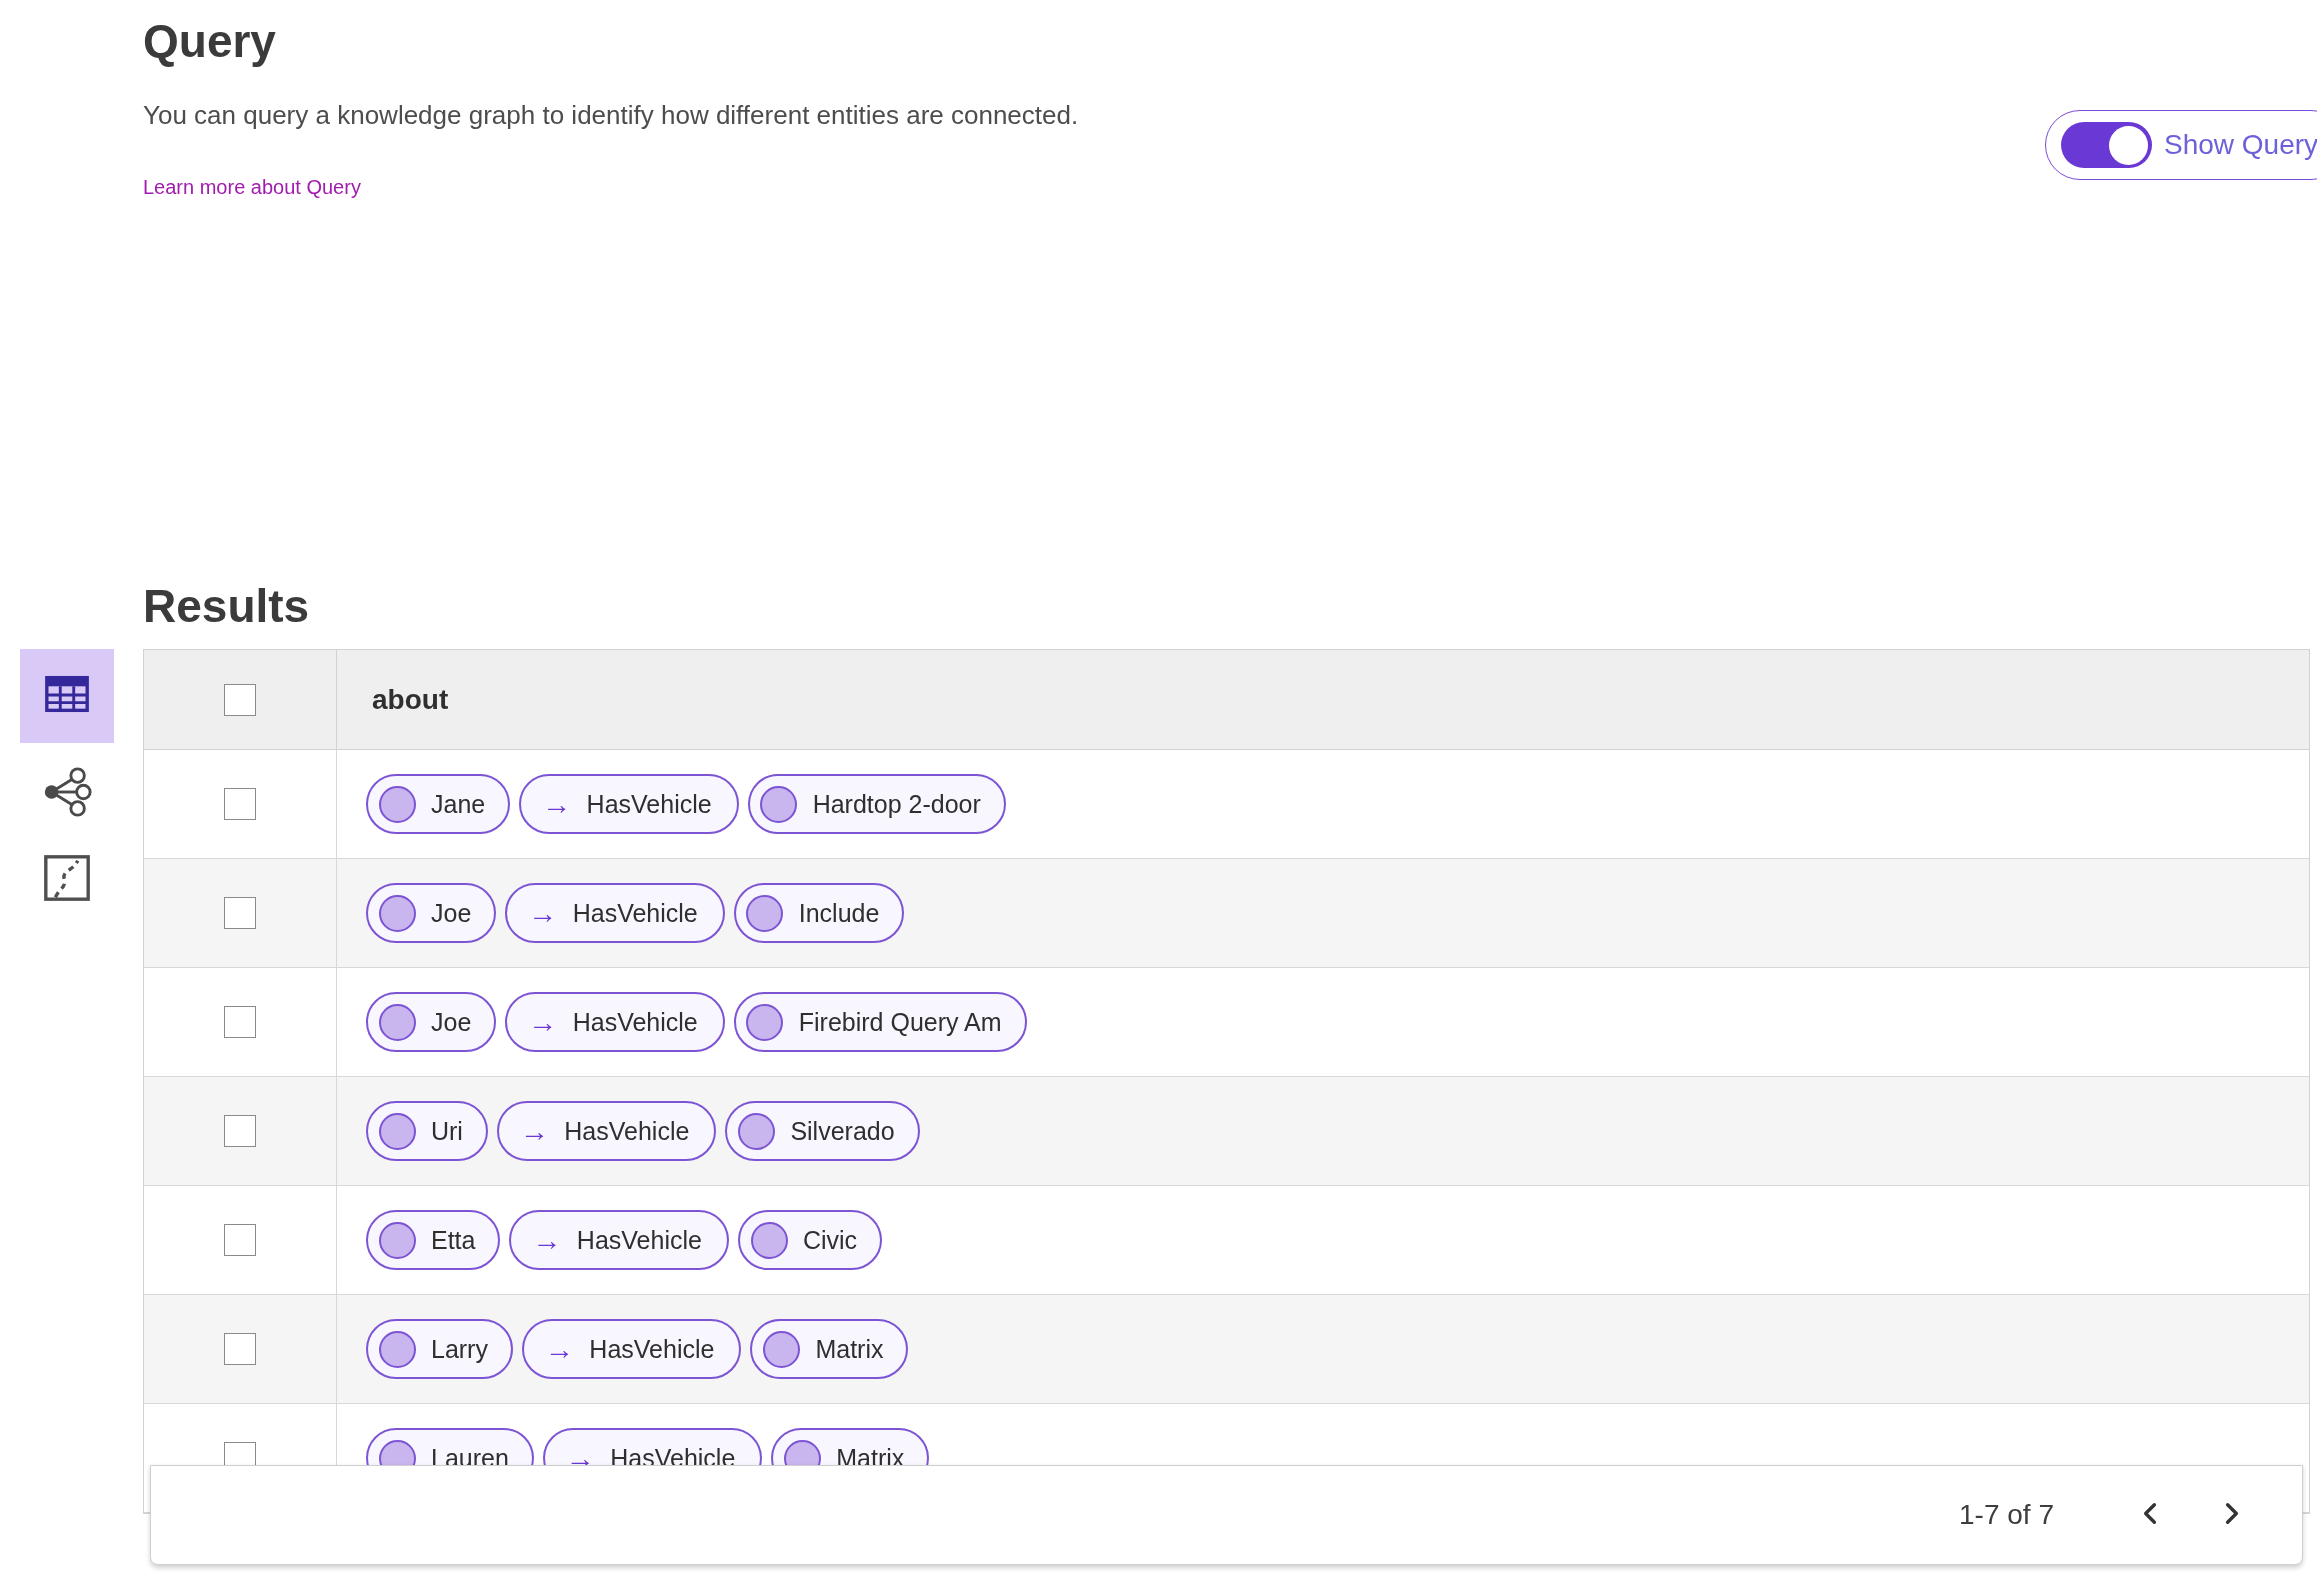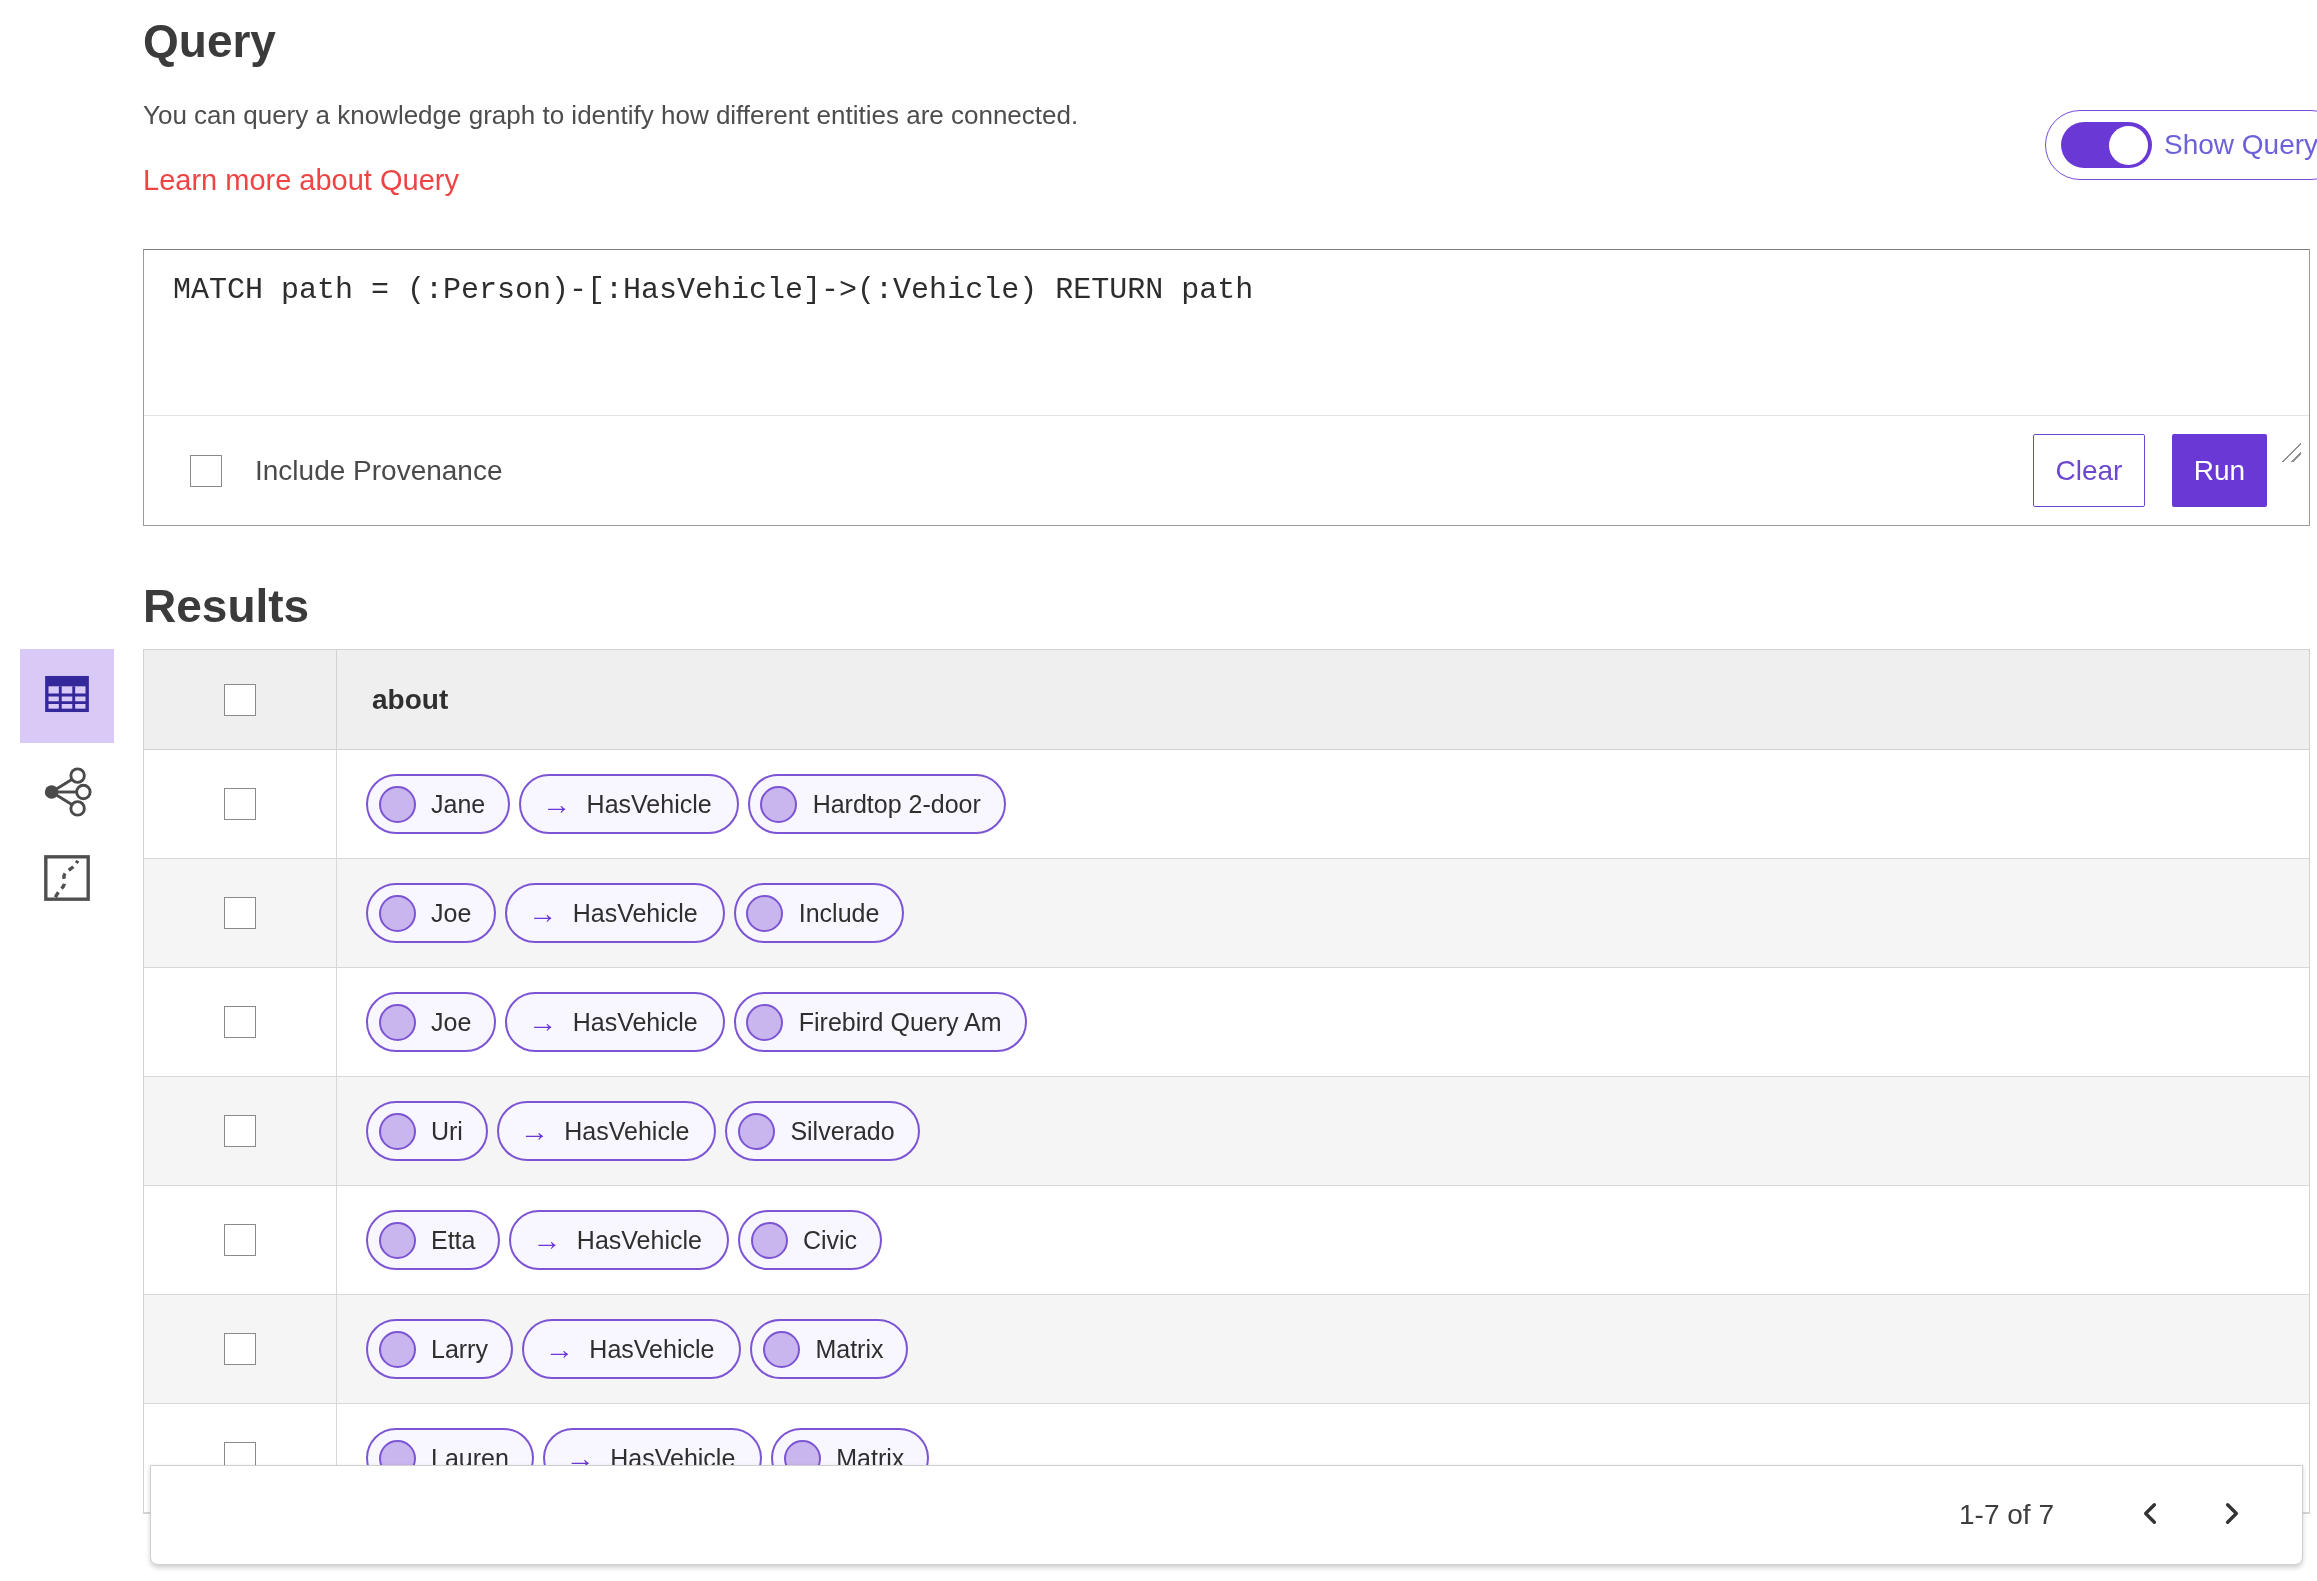--- a/index.html
+++ b/index.html
@@ -2,21 +2,21 @@
 <html><head>
 <meta charset="utf-8">
 <style>
   * { margin:0; padding:0; box-sizing:border-box; }
   html,body { width:2317px; height:1582px; background:#ffffff; font-family:"Liberation Sans", sans-serif; }
   #app { position:relative; width:2317px; height:1576px; overflow:hidden; background:#fff; }
 
   
   .page-title { position:absolute; left:143px; top:13.5px; font-size:46px; font-weight:700; color:#3b3b3b; }
   .page-desc  { position:absolute; left:143px; top:100px; font-size:26px; color:#4d4d4d; }
-  .learn-link { position:absolute; left:143px; top:164px; font-size:29px; color:#ef4444; cursor:pointer; }
+  .learn-link { position:absolute; left:143px; top:176px; font-size:20px; color:#a21caf; cursor:pointer; }
 
   .show-query { position:absolute; left:2045px; top:110px; height:70px; padding:0 27px 0 15.4px;
                 border:1.9px solid #7a4bd9; border-radius:35px; display:flex; align-items:center; background:#fff; cursor:pointer; }
   .toggle-track { width:91px; height:46px; background:#6a38d4; border-radius:23px; position:relative; flex:none; }
   .toggle-knob  { position:absolute; top:3.9px; right:4.8px; width:39px; height:39px; background:#fff; border-radius:50%; }
   .show-query-label { margin-left:11.6px; font-size:28px; color:#6c61da; white-space:nowrap; }
 
   
   .query-panel { position:absolute; left:143px; top:249px; width:2167px; height:277px;
                  border:1.9px solid #9a9a9a; border-top-color:#7d7d7d; background:#fff; display:flex; flex-direction:column; }
@@ -77,31 +77,20 @@
   <p class="page-desc">You can query a knowledge graph to identify how different entities are connected.</p>
   <a class="learn-link">Learn more about Query</a>
 
   <div class="show-query">
     <span class="toggle-track">
         <span class="toggle-knob"></span>
       </span>
     <span class="show-query-label">Show Query</span>
   </div>
 
-  <div class="query-panel">
-    <div class="query-code">MATCH path = (:Person)-[:HasVehicle]-&gt;(:Vehicle) RETURN path</div>
-    <span class="resize-handle" style="position:absolute; right:7.7px; top:189px;"></span>
-    <div class="query-footer">
-      <span class="checkbox"></span>
-      <span class="prov-label">Include Provenance</span>
-      <span class="spacer"></span>
-      <button class="btn-clear">Clear</button>
-      <button class="btn-run">Run</button>
-    </div>
-  </div>
 
   <h2 class="results-title">Results</h2>
 
   <div class="view-rail">
     <div class="view-btn selected">
       <span>
         <svg width="50" height="50" viewBox="0 0 52 52">
           <rect x="5" y="9" width="42" height="34" fill="none" stroke="#35289b" stroke-width="3.5"></rect>
           <rect x="5" y="9" width="42" height="9" fill="#35289b"></rect>
           <line x1="5" y1="27" x2="47" y2="27" stroke="#35289b" stroke-width="3"></line>

